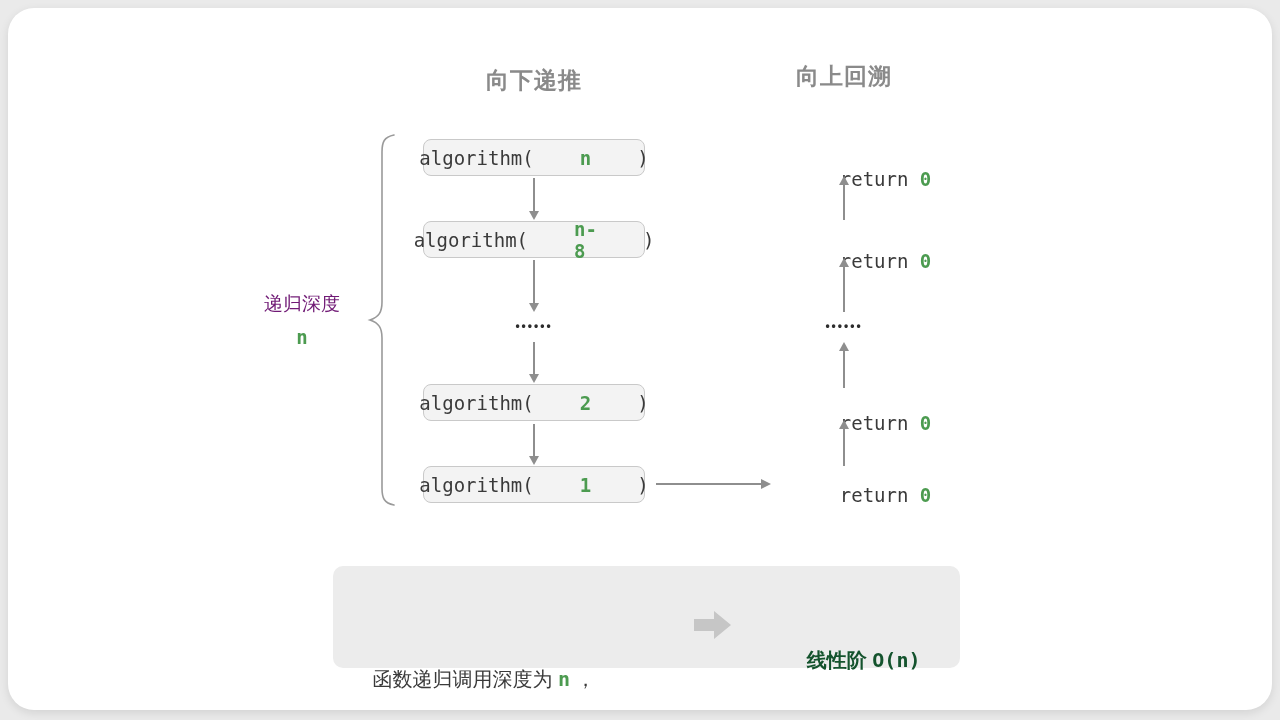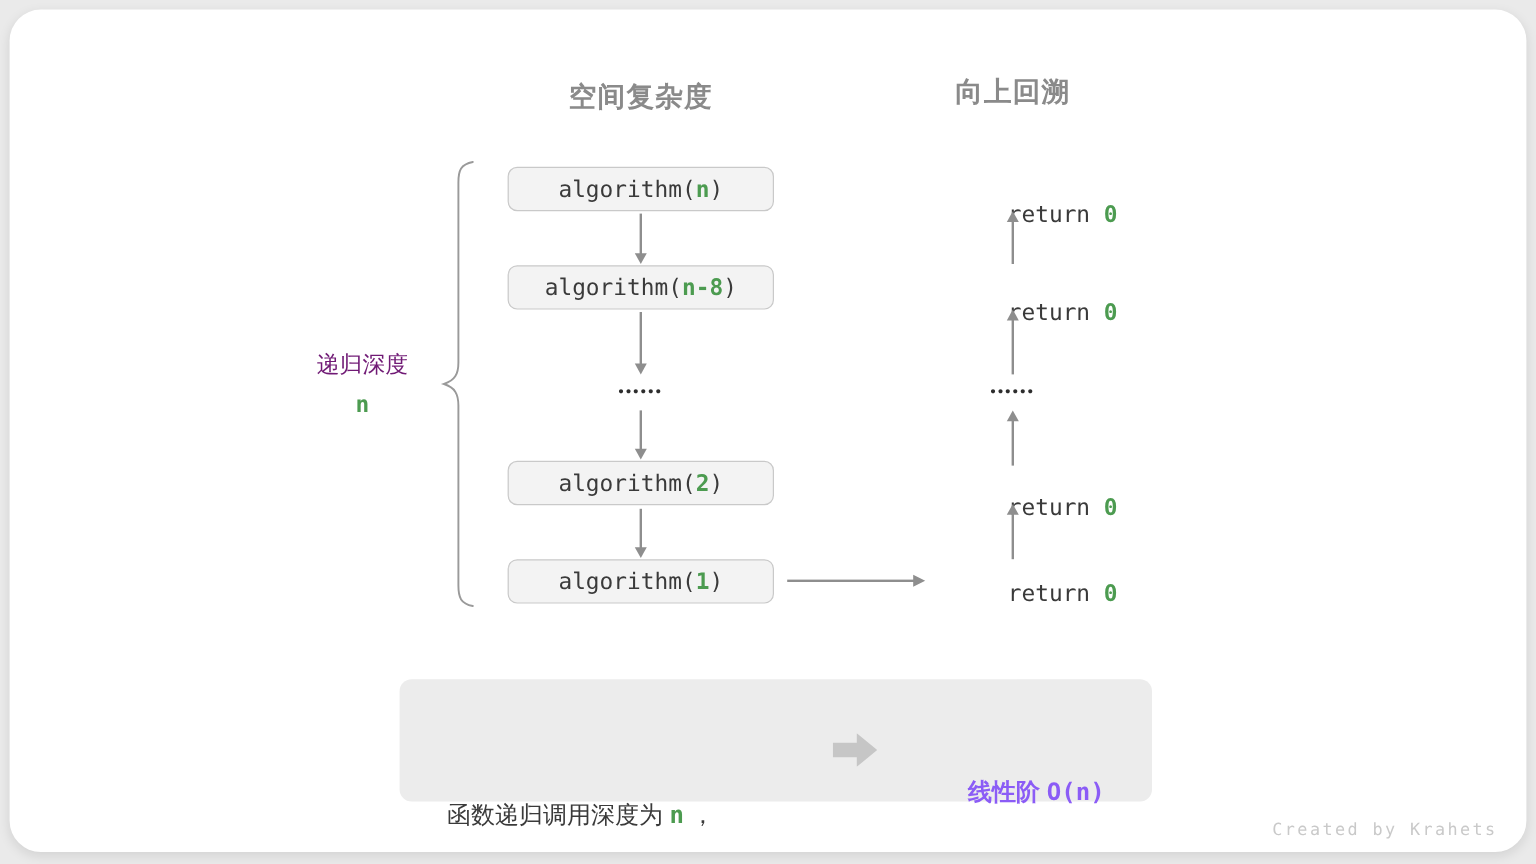--- a/index.html
+++ b/index.html
@@ -17,28 +17,28 @@
   }
   .abs { position:absolute; }
 
   .col-header {
     width:220px; text-align:center;
     font-size:23px; font-weight:bold; color:#8a8a8a; letter-spacing:1px;
   }
 
   .mono { font-family:"DejaVu Sans Mono", monospace; }
   .green { color:#4c9b50; font-weight:bold; }
-  .blue  { color:#8b5cf6; }
+  .blue  { color:#14532d; }
 
   .algo-box {
     left:415px; width:222px; height:37px;
     background:#f3f3f3; border:1.5px solid #c9c9c9; border-radius:8px;
     display:flex; align-items:center; justify-content:center;
     font-family:"DejaVu Sans Mono", monospace;
-    font-size:19px; color:#3a3a3a;
+    font-size:19px; color:#3a3a3a;gap:46px;
   }
 
   .ret-row {
     left:786px; width:132px; height:25px;
     font-family:"DejaVu Sans Mono", monospace;
     font-size:19px; color:#3a3a3a; white-space:pre;
   }
 
   .dots {
     width:120px; text-align:center;
@@ -92,21 +92,21 @@
     left:1008px; top:676px; width:232px; text-align:right;
     font-family:"DejaVu Sans Mono", monospace;
     font-size:14px; color:#c9c9c9; letter-spacing:2px;
   }
 </style>
 </head>
 <body>
 
 <div class="card">
 
-  <div class="abs col-header" style="left:416px; top:57px;">空间复杂度</div>
+  <div class="abs col-header" style="left:416px; top:57px;">向下递推</div>
   <div class="abs col-header" style="left:726px; top:53px;">向上回溯</div>
 
   <svg class="abs" style="left:359px; top:126px;" width="30" height="372" viewBox="0 0 30 372">
     <path d="M 27 1 C 17 3, 15 8, 15 18 L 15 168 C 15 178, 12 183, 3 186 C 12 189, 15 194, 15 204 L 15 354 C 15 364, 17 369, 27 371" fill="none" stroke="#9a9a9a" stroke-width="1.6" stroke-linecap="round"></path>
   </svg>
   <div class="abs depth-label" style="top:283px;">递归深度</div>
   <div class="abs depth-n mono green" style="top:318px;">n</div>
 
   <div class="abs algo-box" style="top:131px;">
     <span>algorithm(</span>
@@ -162,14 +162,13 @@
     <div><span>函数递归调用深度为 </span><span class="mono green">n</span><span> ，</span></div>
     
   </div>
   <svg class="abs" style="left:686px; top:603px;" width="37" height="28" viewBox="0 0 37 28">
     <polygon points="0,8 20,8 20,0 37,14 20,28 20,20 0,20" fill="#c6c6c6"></polygon>
   </svg>
   <div class="abs summary-result">
     <span class="blue">线性阶 </span><span class="mono blue" style="font-weight:bold;">O(</span><span class="mono blue" style="font-weight:bold;">n</span><span class="mono blue" style="font-weight:bold;">)</span>
   </div>
 
-  <div class="abs credit">Created by Krahets</div>
 </div>
 
 </body></html>

